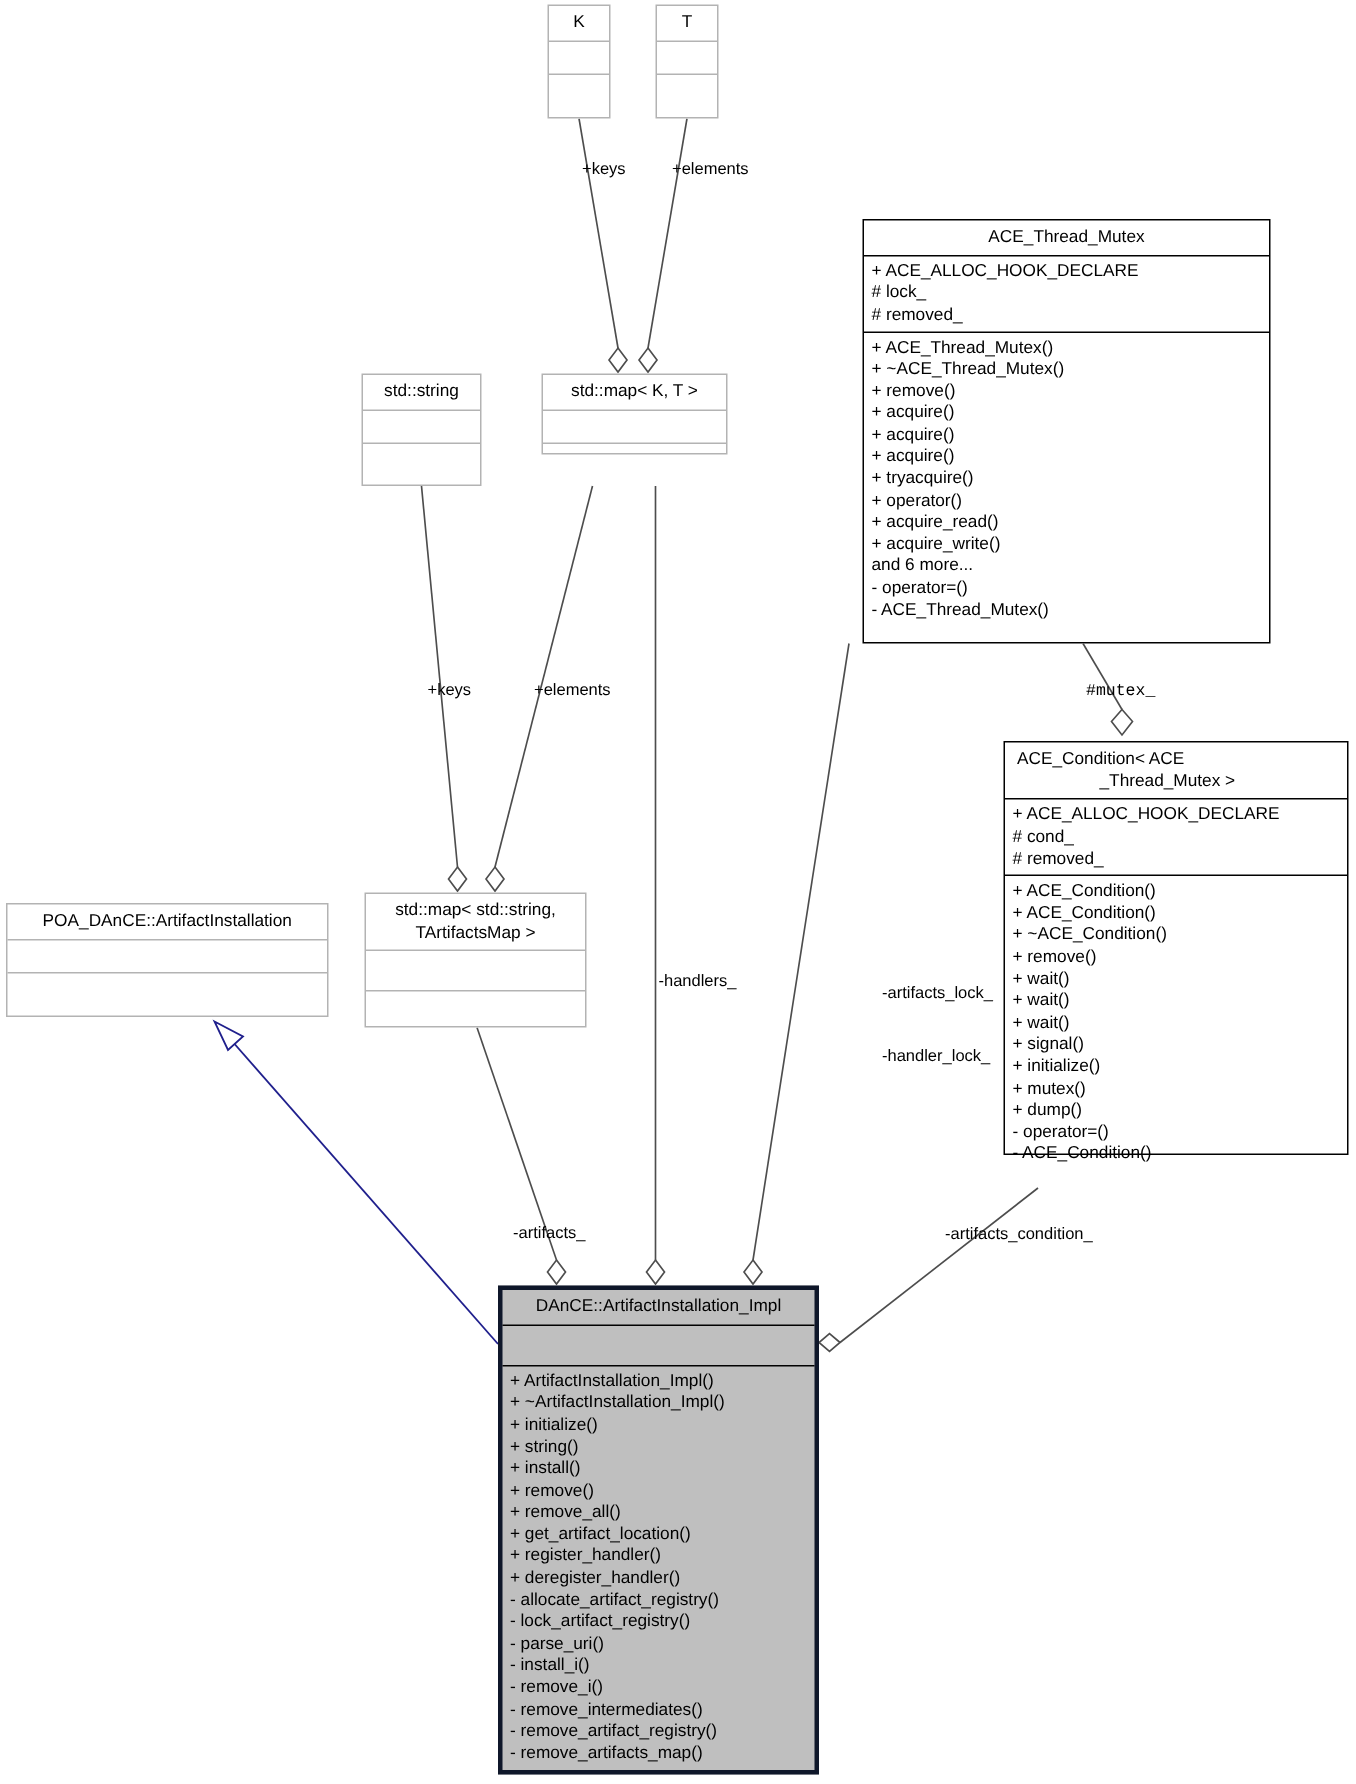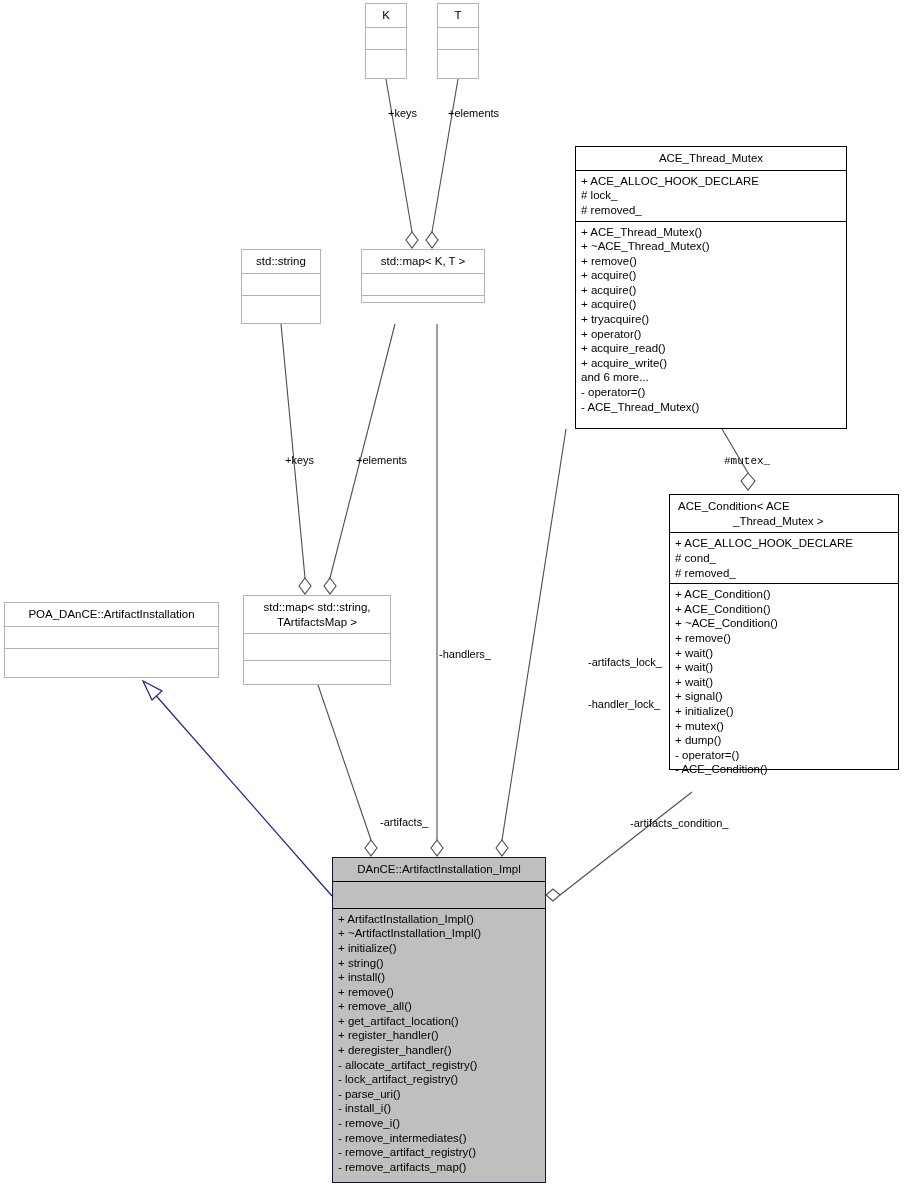--- a/index.html
+++ b/index.html
@@ -33,21 +33,21 @@
     border: 1px solid #b3b3b3;
     font-size: 11.5px;
     color: #000000;
     line-height: 1.28;
   }
   .uml-box.strong {
     border: 1px solid #000000;
   }
   .uml-box.filled {
     background: #bfbfbf;
-    border: 1px solid #0f172a;
+    border: 3px solid #0f172a;
   }
   .sec {
     box-sizing: border-box;
     padding: 3px 5px 3px 5px;
   }
   .sec.title {
     text-align: center;
     padding: 4px 4px 4px 4px;
   }
   .uml-box .sec + .sec {
@@ -139,21 +139,21 @@
 
   <div class="edge-label" style="left:724px; top:454px;font-family:Liberation Mono, monospace;">#mutex_</div>
 
   <div class="edge-label" style="left:439px; top:635px;margin-top:12px;">-handlers_</div>
 
   <div class="edge-label" style="left:588px; top:627px;">
     <div>-artifacts_lock_</div>
     <div>-handler_lock_</div>
   </div>
 
-  <div class="edge-label" style="left:380px; top:815px;">-artifacts_</div>
+  <div class="edge-label" style="left:342px; top:815px;">-artifacts_</div>
 
   <div class="edge-label" style="left:630px; top:816px;">-artifacts_condition_</div>
 
   <div class="uml-box" id="box-k">
     <div class="sec title">K</div>
     <div class="sec empty-small"></div>
     <div class="sec empty-small"></div>
   </div>
 
   <div class="uml-box" id="box-t">

